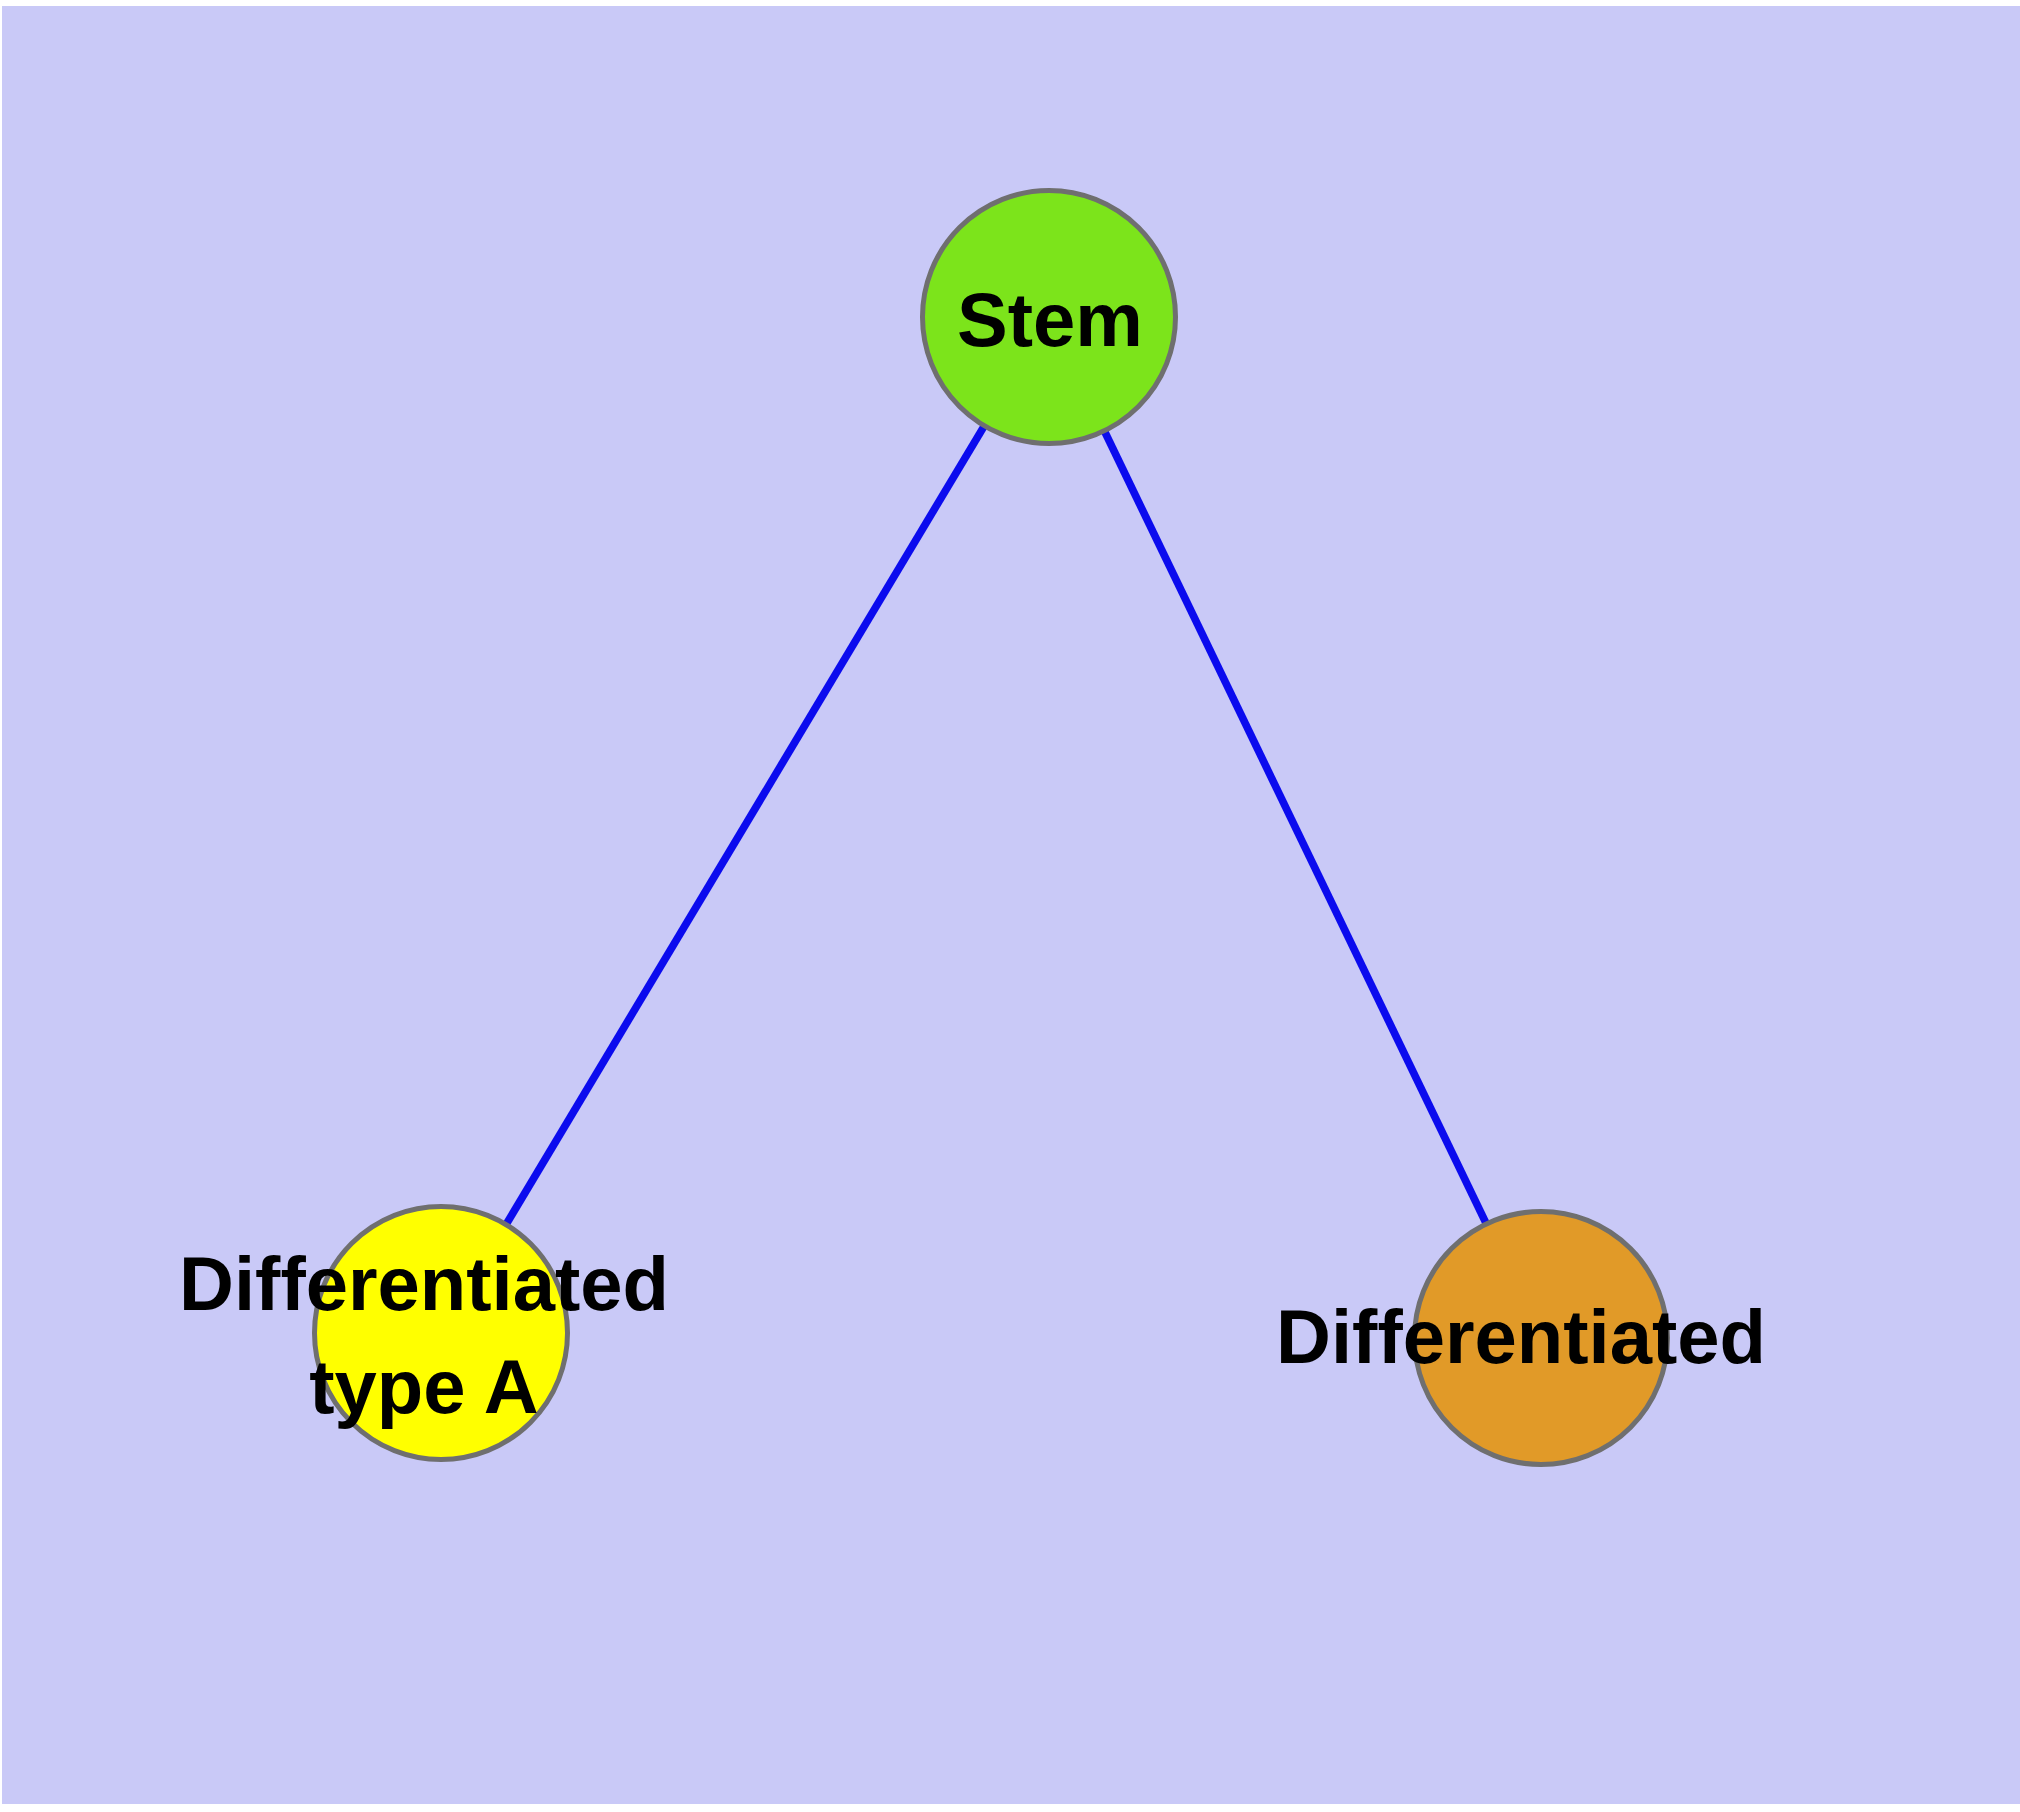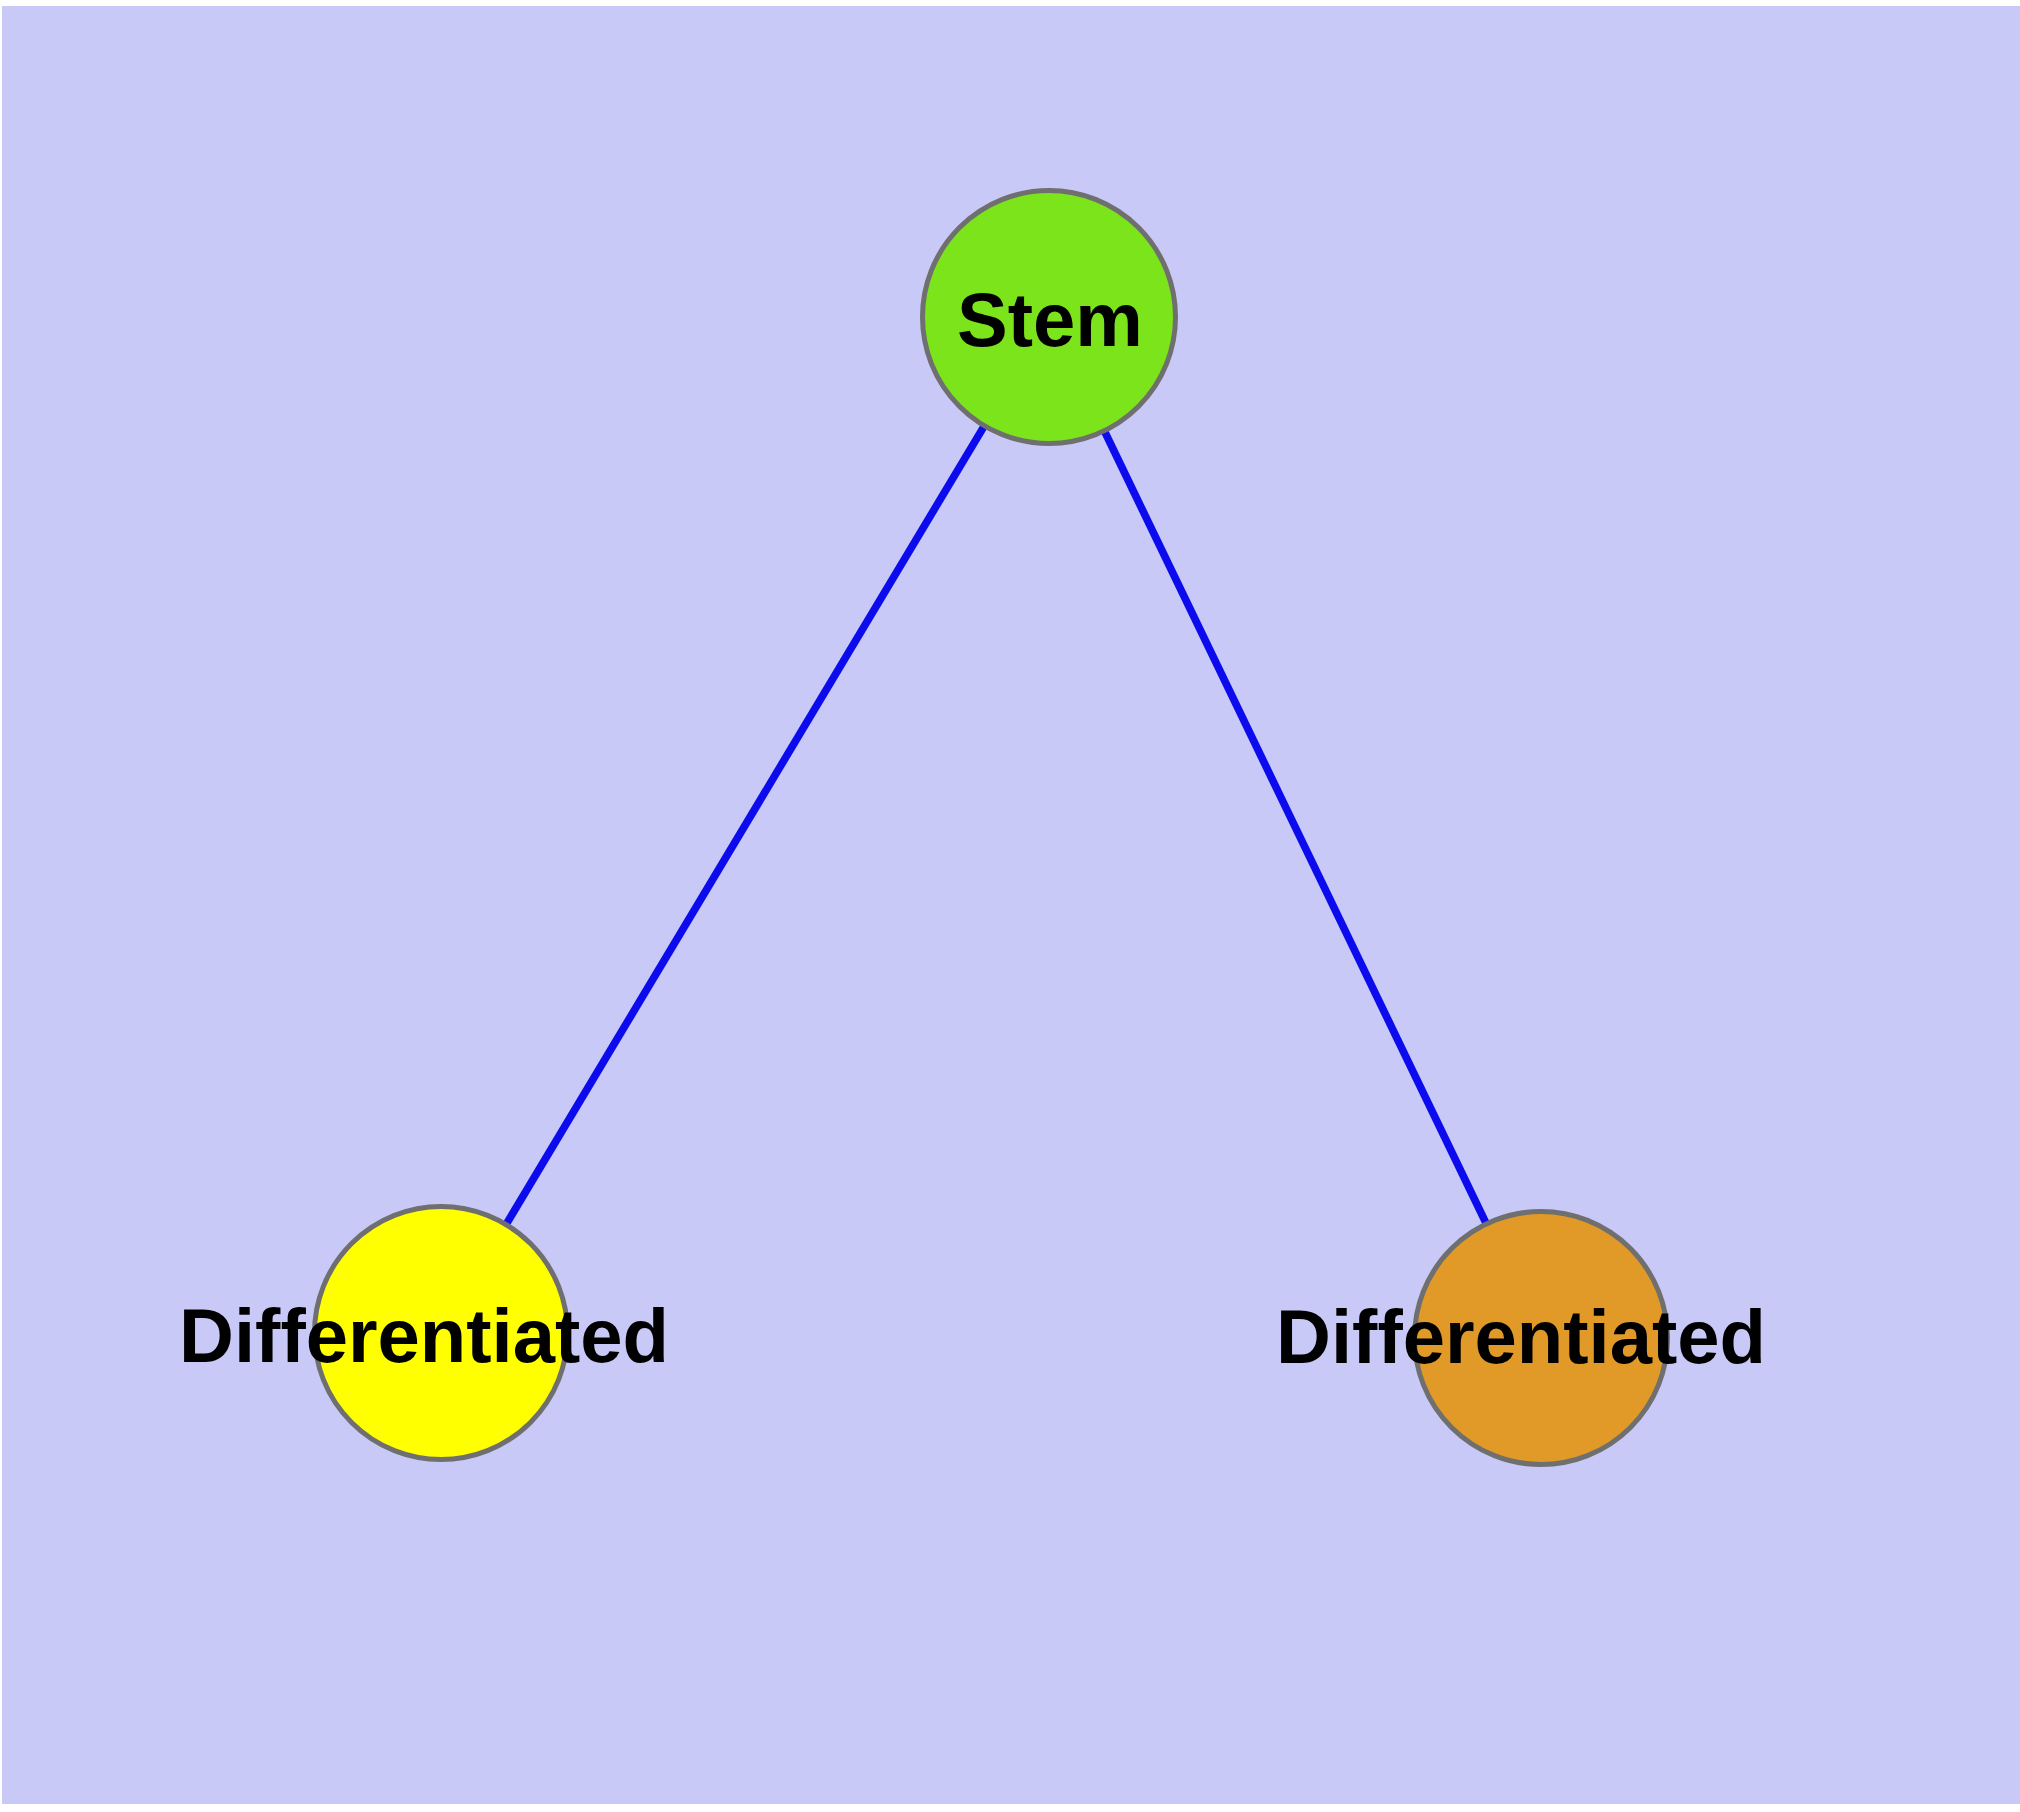--- a/index.html
+++ b/index.html
@@ -75,20 +75,21 @@
   <div class="node node-stem" style="background-color: rgb(124, 228, 27); border-color: rgb(111, 111, 111);"></div>
 
   <div class="node node-type-a" style="background-color: rgb(255, 255, 0); border-color: rgb(111, 111, 111);"></div>
 
   <div class="node node-type-b" style="background-color: rgb(225, 154, 40); border-color: rgb(111, 111, 111);"></div>
 
   <div class="label label-stem">Stem</div>
 
   <div class="label label-type-a">
     <div>Differentiated</div>
+    <div>type A</div>
   </div>
 
   <div class="label label-type-b">
     <div>Differentiated</div>
   </div>
 
 </div>
 
 
 </body></html>

